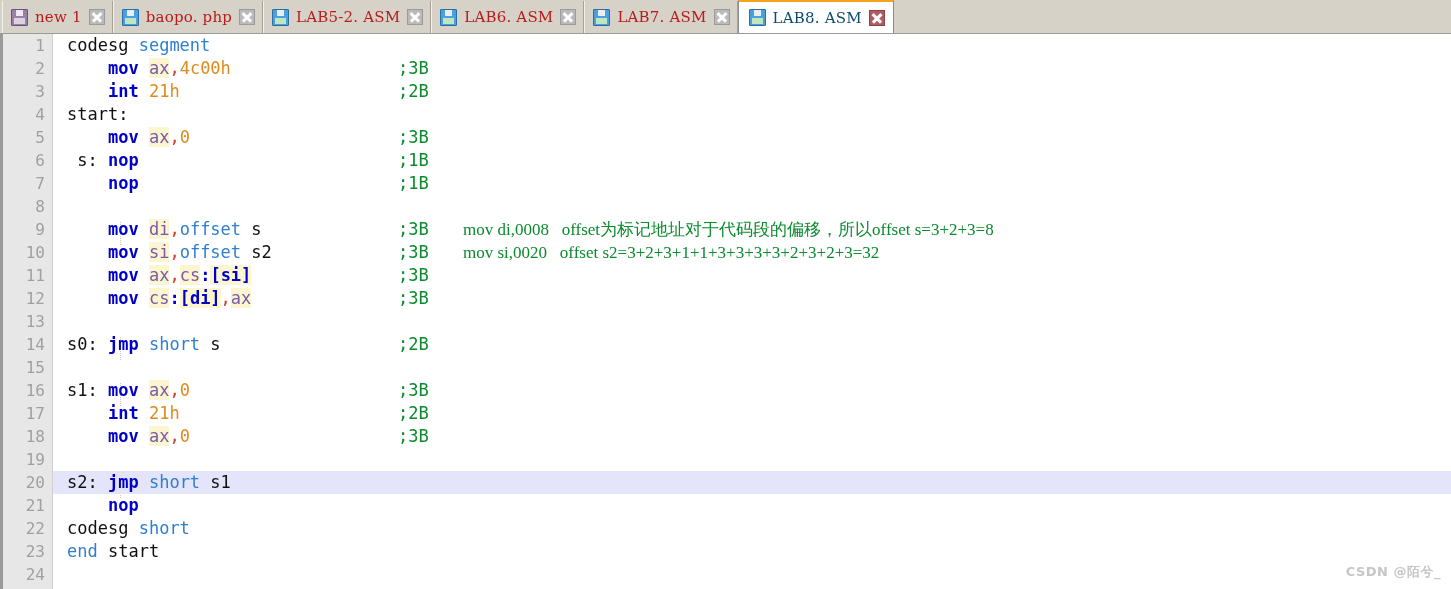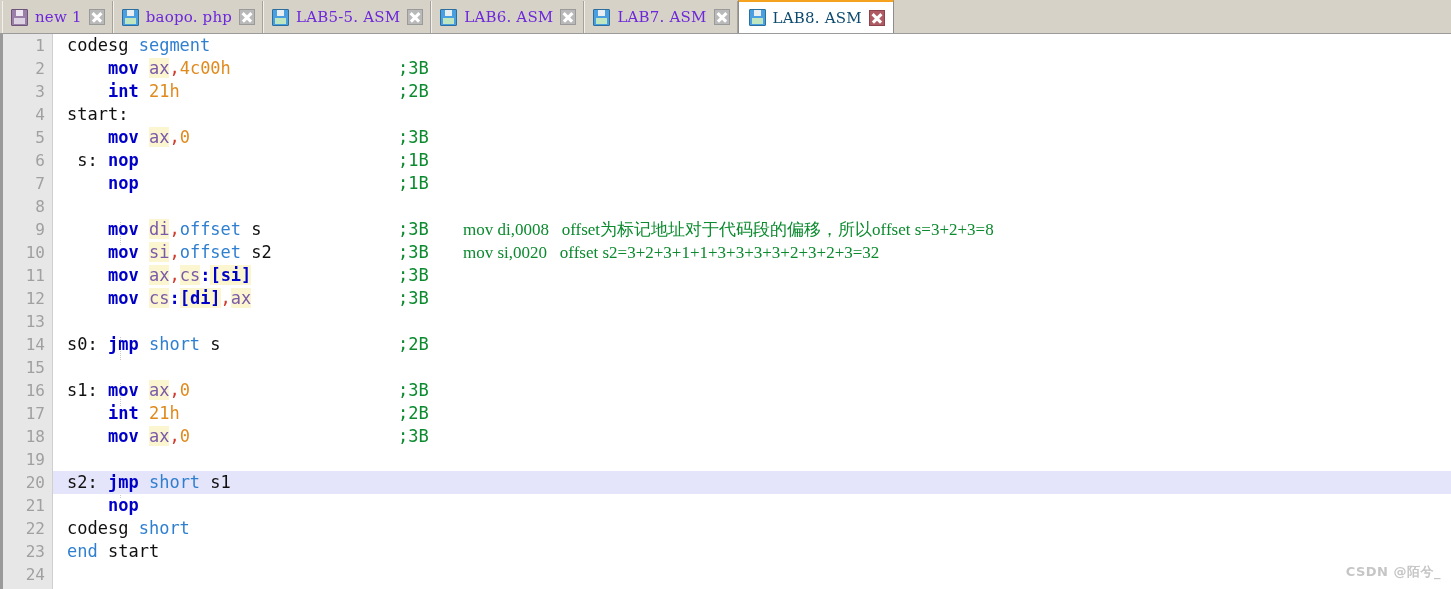--- a/index.html
+++ b/index.html
@@ -44,21 +44,21 @@
     height: 34px;
     border-top: 3px solid #f5a21e;
     border-left: 1px solid #8d8d8d;
     border-right: 1px solid #8d8d8d;
     padding-left: 10px;
     padding-right: 8px;
   }
   .tab-label {
     font-family: "DejaVu Serif", serif;
     font-size: 15px;
-    color: #6d28d9;
+    color: #b91c1c;
     letter-spacing: 0.2px;
   }
   .tab.active .tab-label {
     color: #0c4a6e;
   }
   
   .floppy {
     width: 17px;
     height: 17px;
     position: relative;
@@ -227,21 +227,21 @@
   </div>
 
   <div class="tab">
     <span class="floppy green"></span>
     <span class="tab-label">baopo. php</span>
     <span class="closebtn"></span>
   </div>
 
   <div class="tab">
     <span class="floppy green"></span>
-    <span class="tab-label">LAB5-5. ASM</span>
+    <span class="tab-label">LAB5-2. ASM</span>
     <span class="closebtn"></span>
   </div>
 
   <div class="tab">
     <span class="floppy green"></span>
     <span class="tab-label">LAB6. ASM</span>
     <span class="closebtn"></span>
   </div>
 
   <div class="tab">

